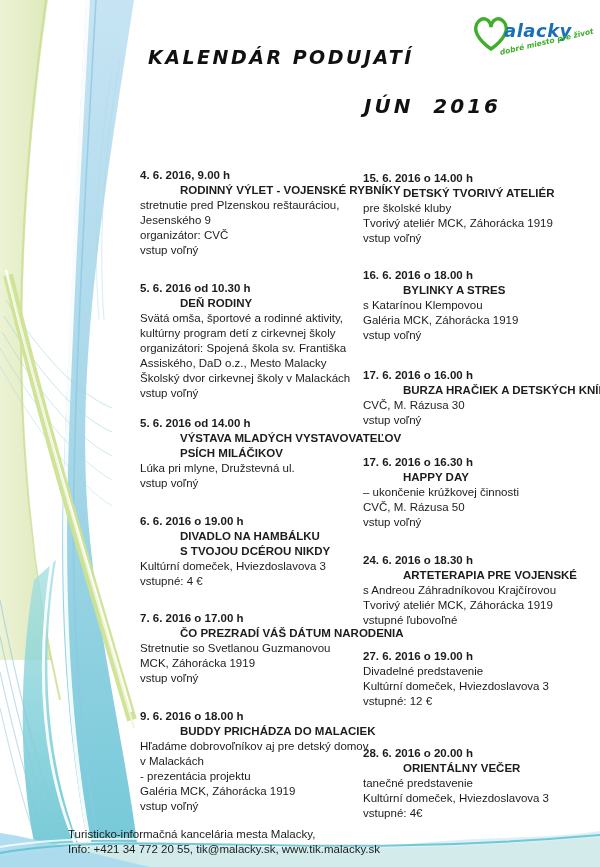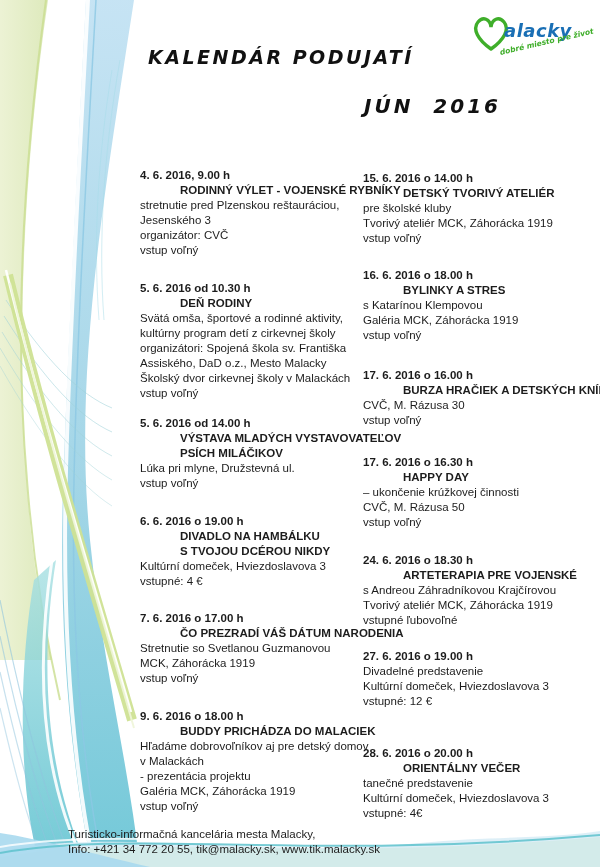--- a/index.html
+++ b/index.html
@@ -124,21 +124,21 @@
 </div>
 
 <div class="page-title">KALENDÁR PODUJATÍ</div>
 <div class="page-subtitle">JÚN  2016</div>
 
 <div class="col" id="col-left">
   <div class="event" style="top:168px">
     <div class="ev-date">4. 6. 2016, 9.00 h</div>
     <div class="ev-title">RODINNÝ VÝLET - VOJENSKÉ RYBNÍKY</div>
     <div class="ev-details">stretnutie pred Plzenskou reštauráciou,
-Jesenského 3
+Jesenského 9
 organizátor: CVČ
 vstup voľný</div>
   </div>
   <div class="event" style="top:281px">
     <div class="ev-date">5. 6. 2016 od 10.30 h</div>
     <div class="ev-title">DEŇ RODINY</div>
     <div class="ev-details">Svätá omša, športové a rodinné aktivity,
 kultúrny program detí z cirkevnej školy
 organizátori: Spojená škola sv. Františka
 Assiského, DaD o.z., Mesto Malacky

